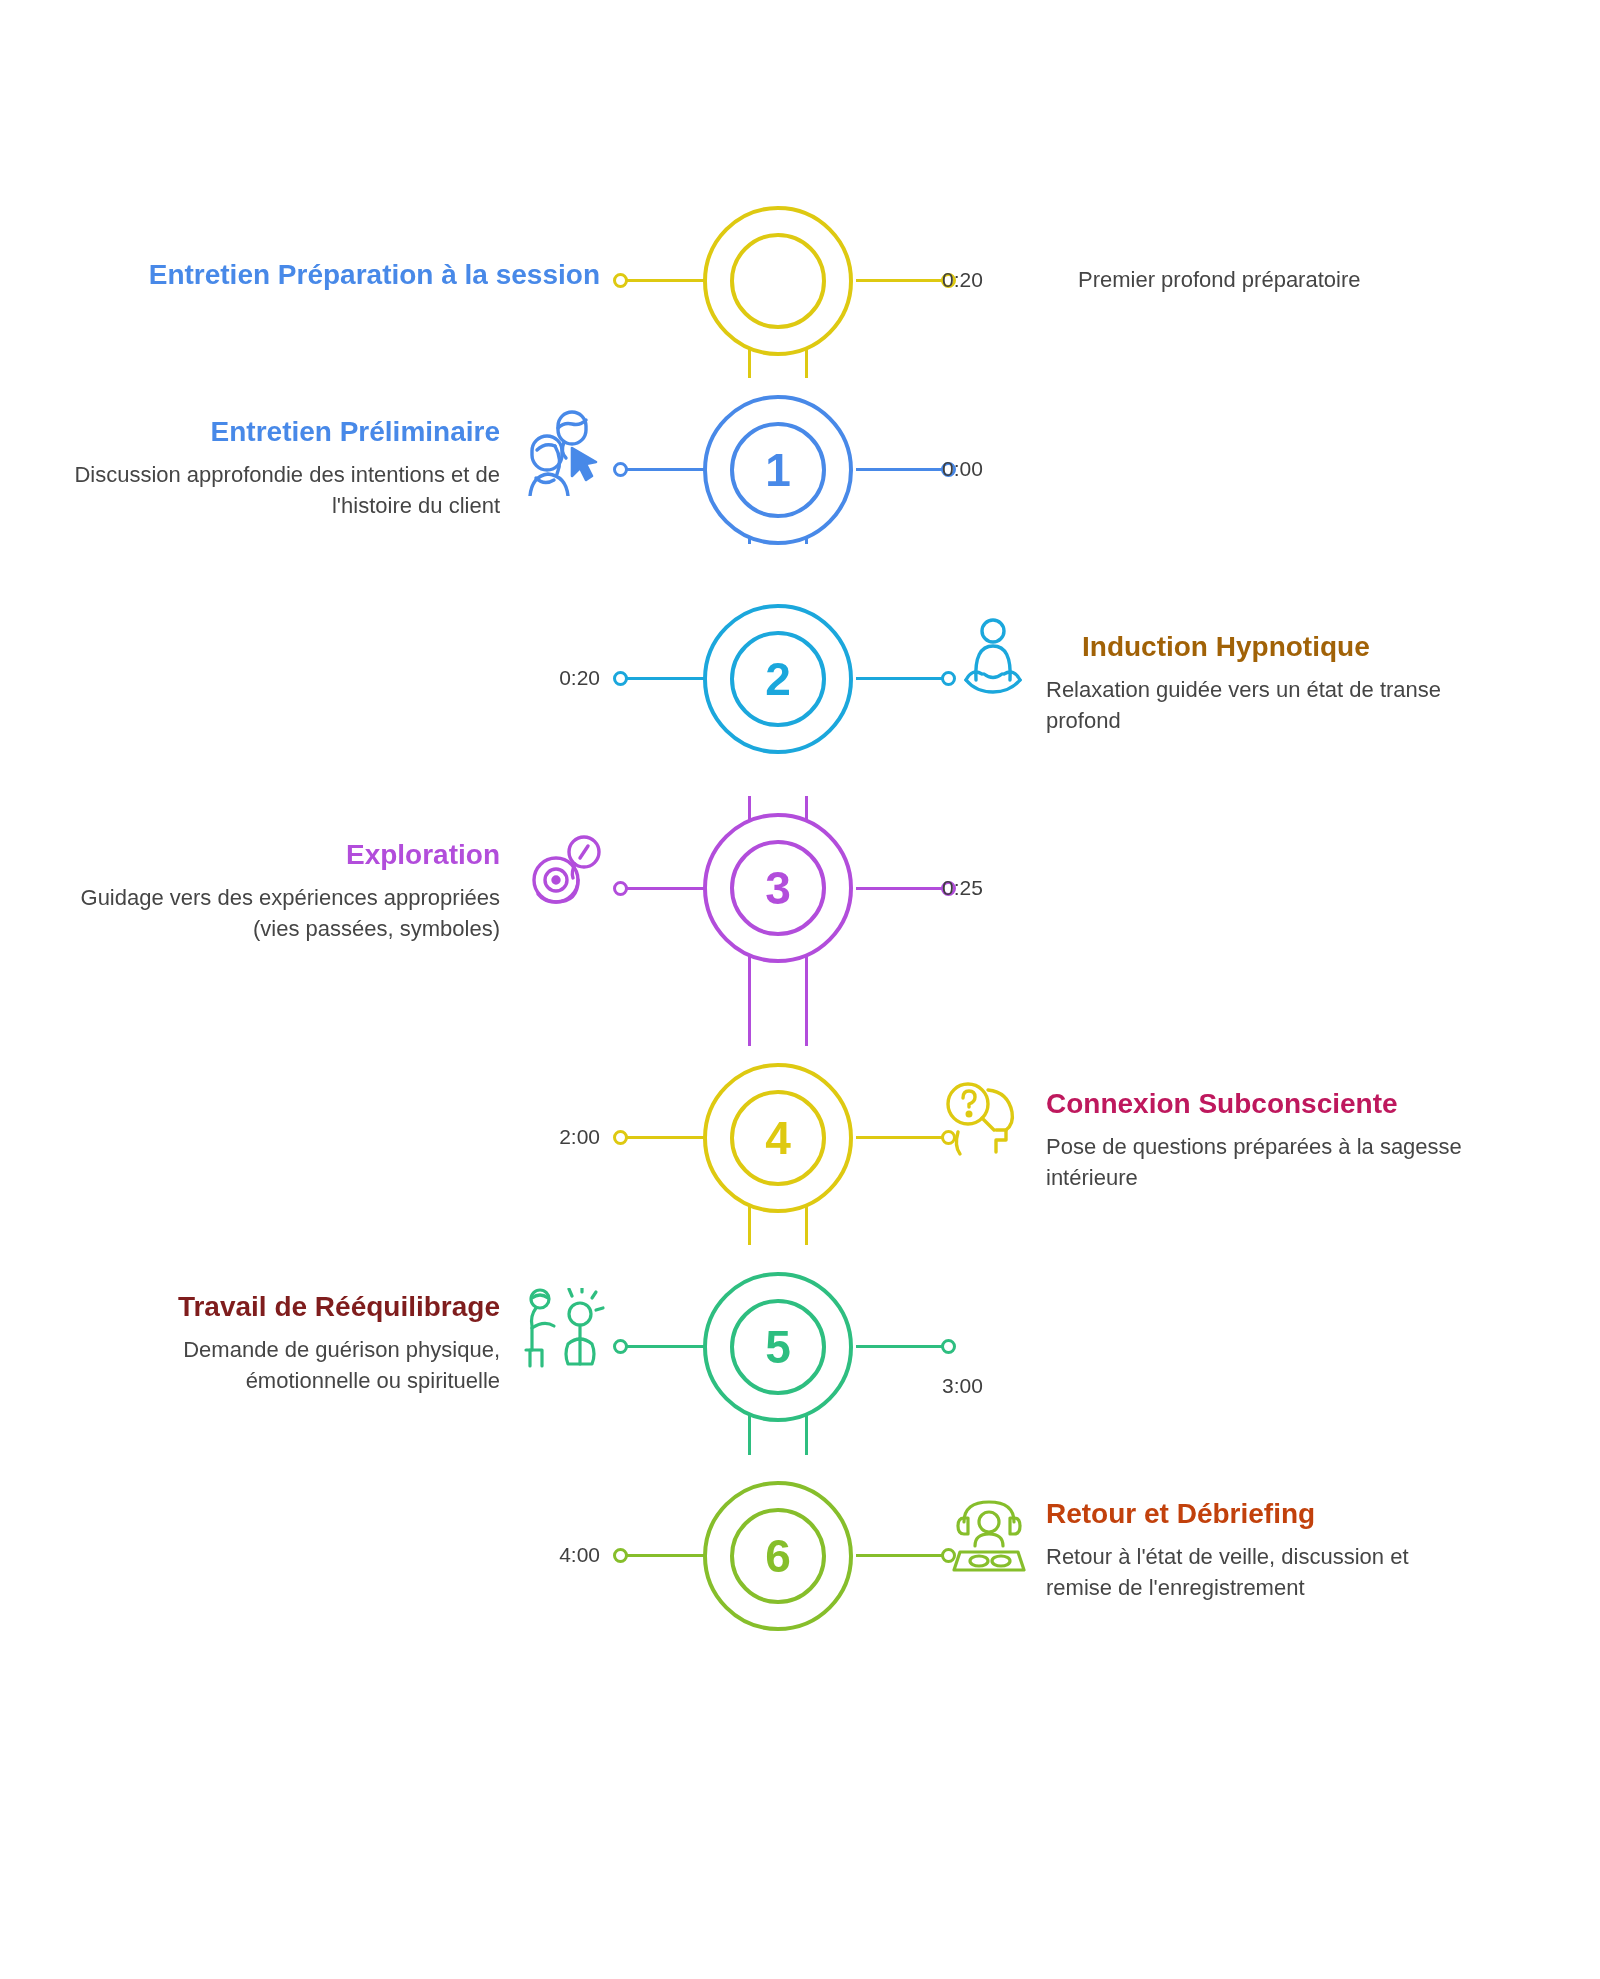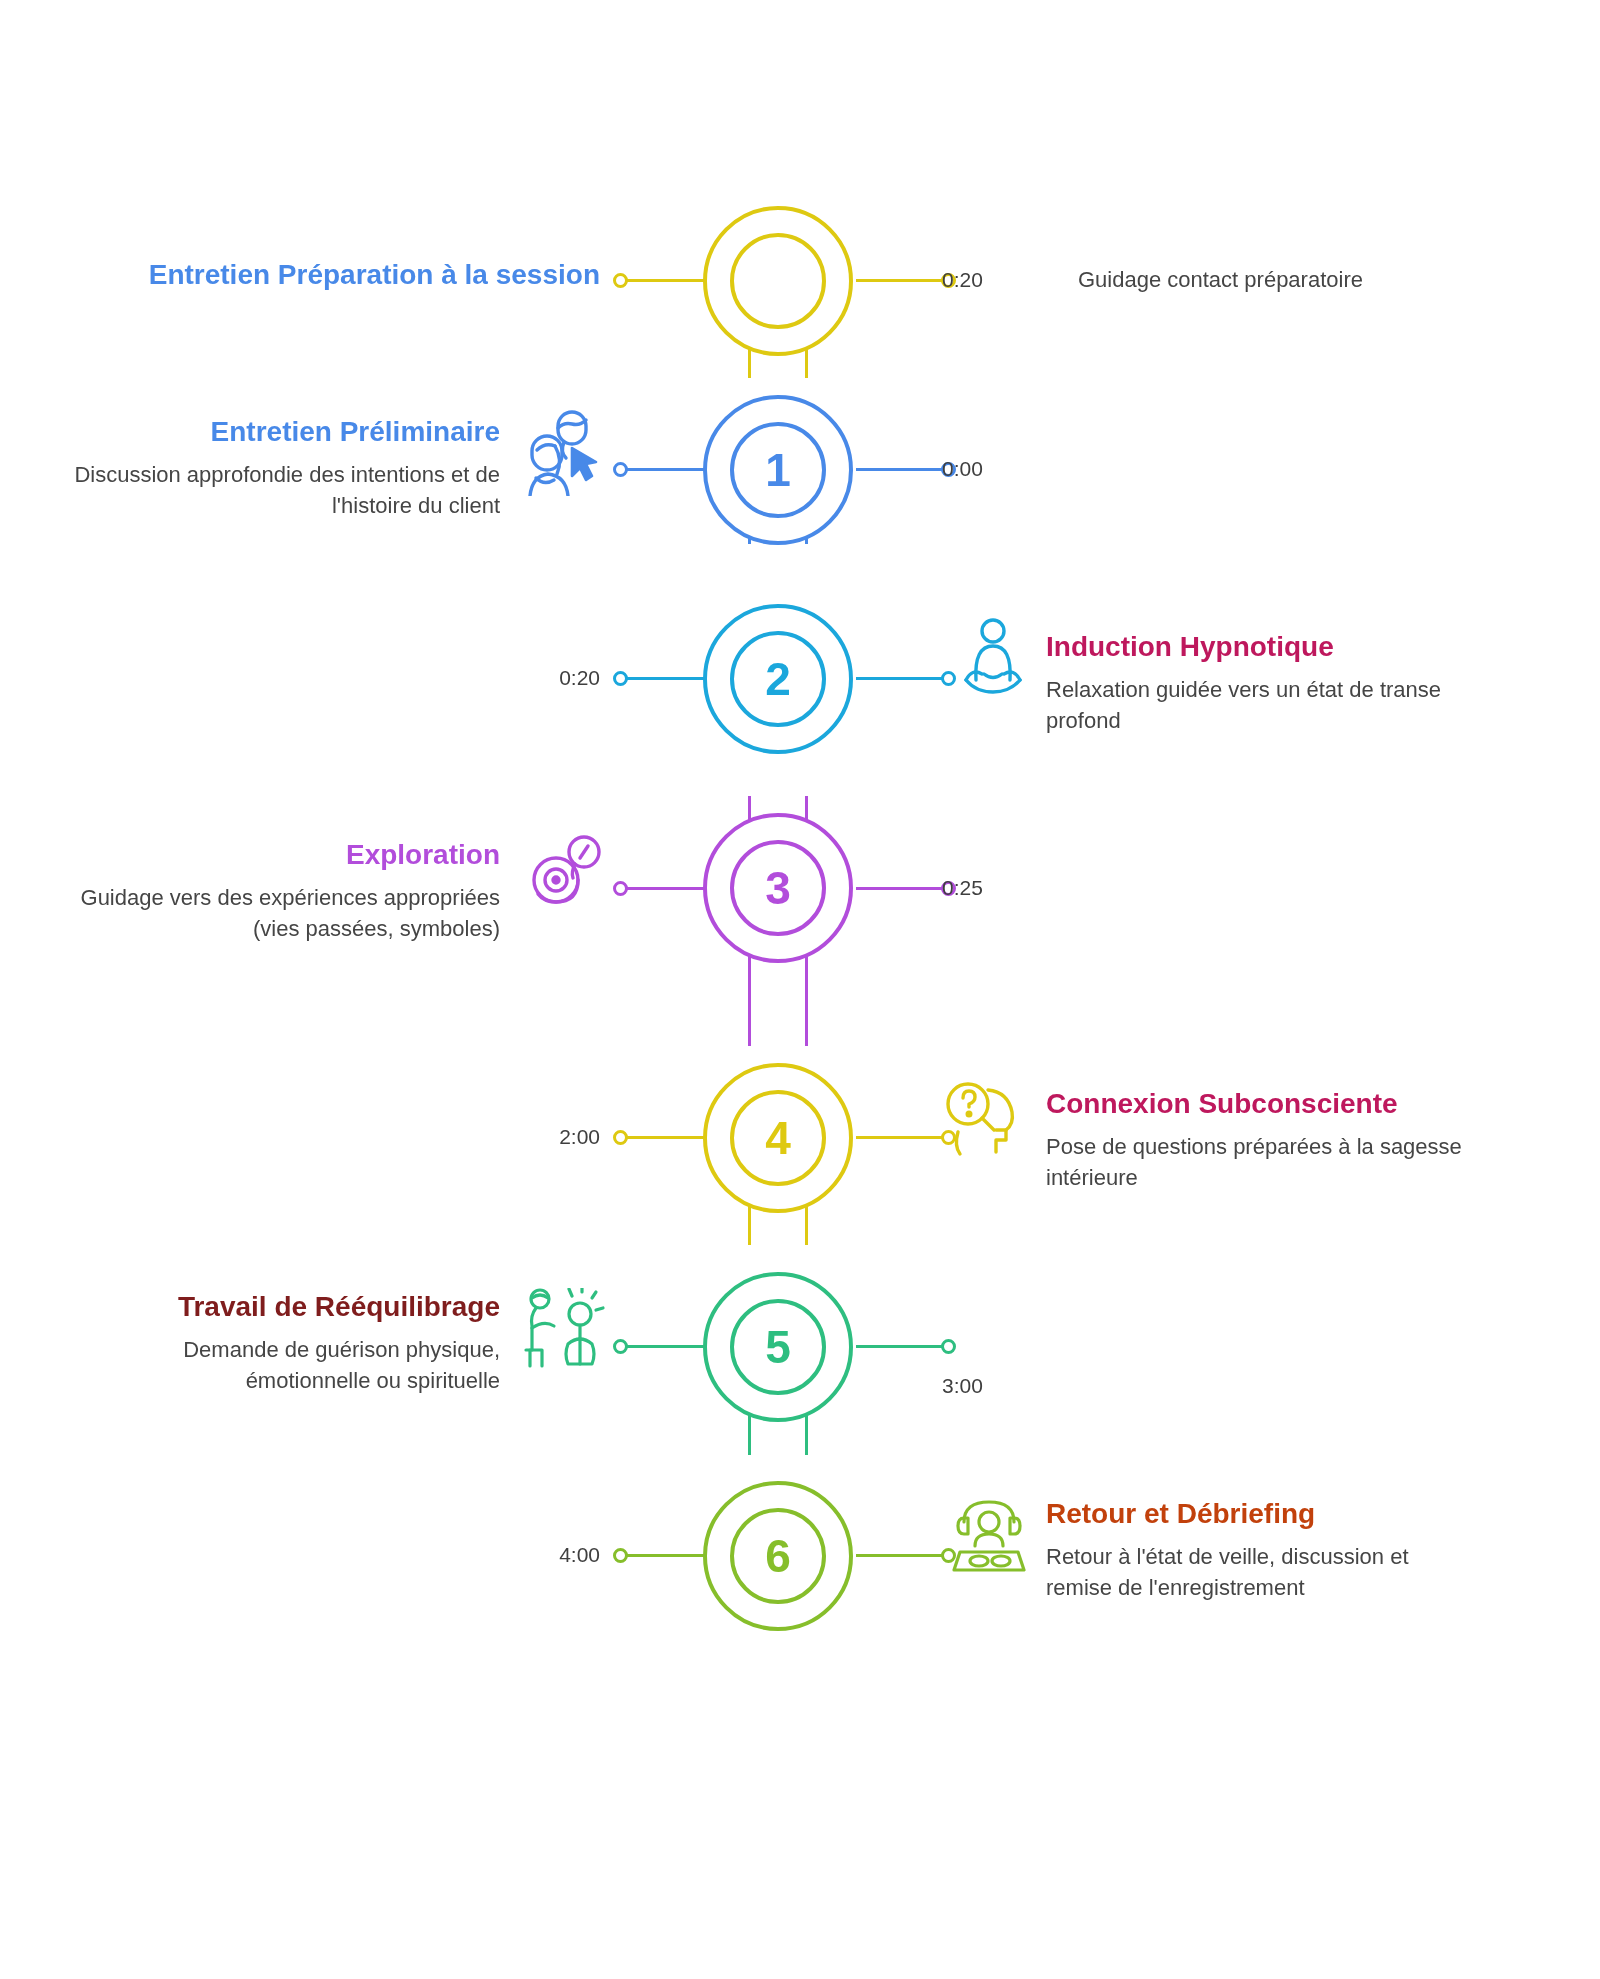--- a/index.html
+++ b/index.html
@@ -120,21 +120,21 @@
     <div class="inner"></div>
   </div>
 
   <div class="block l" style="left:40px; top:258px; width:560px;">
     <p class="title" style="color:#4889E8;">Entretien Préparation à la session</p>
   </div>
 
   <div class="time right" style="left:942px; top:268px;">0:20</div>
 
   <div class="block r" style="left:1078px; top:264px; width:400px;">
-    <p class="desc">Guidage contact préparatoire</p>
+    <p class="desc">Premier profond préparatoire</p>
   </div>
 
   <div class="leader" style="left:620px; top:468px; width:92px; color:#4889E8;"></div>
   <div class="dot" style="left:613px; top:462px; color:#4889E8;"></div>
   <div class="leader" style="left:856px; top:468px; width:92px; color:#4889E8;"></div>
   <div class="dot" style="left:941px; top:462px; color:#4889E8;"></div>
 
   <div class="node" style="top:470px; color:#4889E8;">
     <div class="inner">1</div>
   </div>
@@ -180,21 +180,21 @@
       <circle cx="31" cy="13" r="11"></circle>
       <path d="M14 62 q-2 -34 17 -34 q19 0 17 34"></path>
       <path d="M4 62 q6 -12 16 -6"></path>
       <path d="M58 62 q-6 -12 -16 -6"></path>
       <path d="M4 62 q10 12 27 12 q17 0 27 -12"></path>
       <path d="M22 56 q9 7 18 0"></path>
     </svg>
   </div>
 
   <div class="block r" style="left:1046px; top:630px; width:410px;">
-    <p class="title" style="color:#be185d;">Induction Hypnotique</p>
+    <p class="title" style="color:#a16207;margin-left:36px;">Induction Hypnotique</p>
     <p class="desc">Relaxation guidée vers un état de transe profond</p>
   </div>
 
   <div class="leader" style="left:620px; top:887px; width:92px; color:#B24DDB;"></div>
   <div class="dot" style="left:613px; top:881px; color:#B24DDB;"></div>
   <div class="leader" style="left:856px; top:887px; width:92px; color:#B24DDB;"></div>
   <div class="dot" style="left:941px; top:881px; color:#B24DDB;"></div>
 
   <div class="node" style="top:888px; color:#B24DDB;">
     <div class="inner">3</div>

